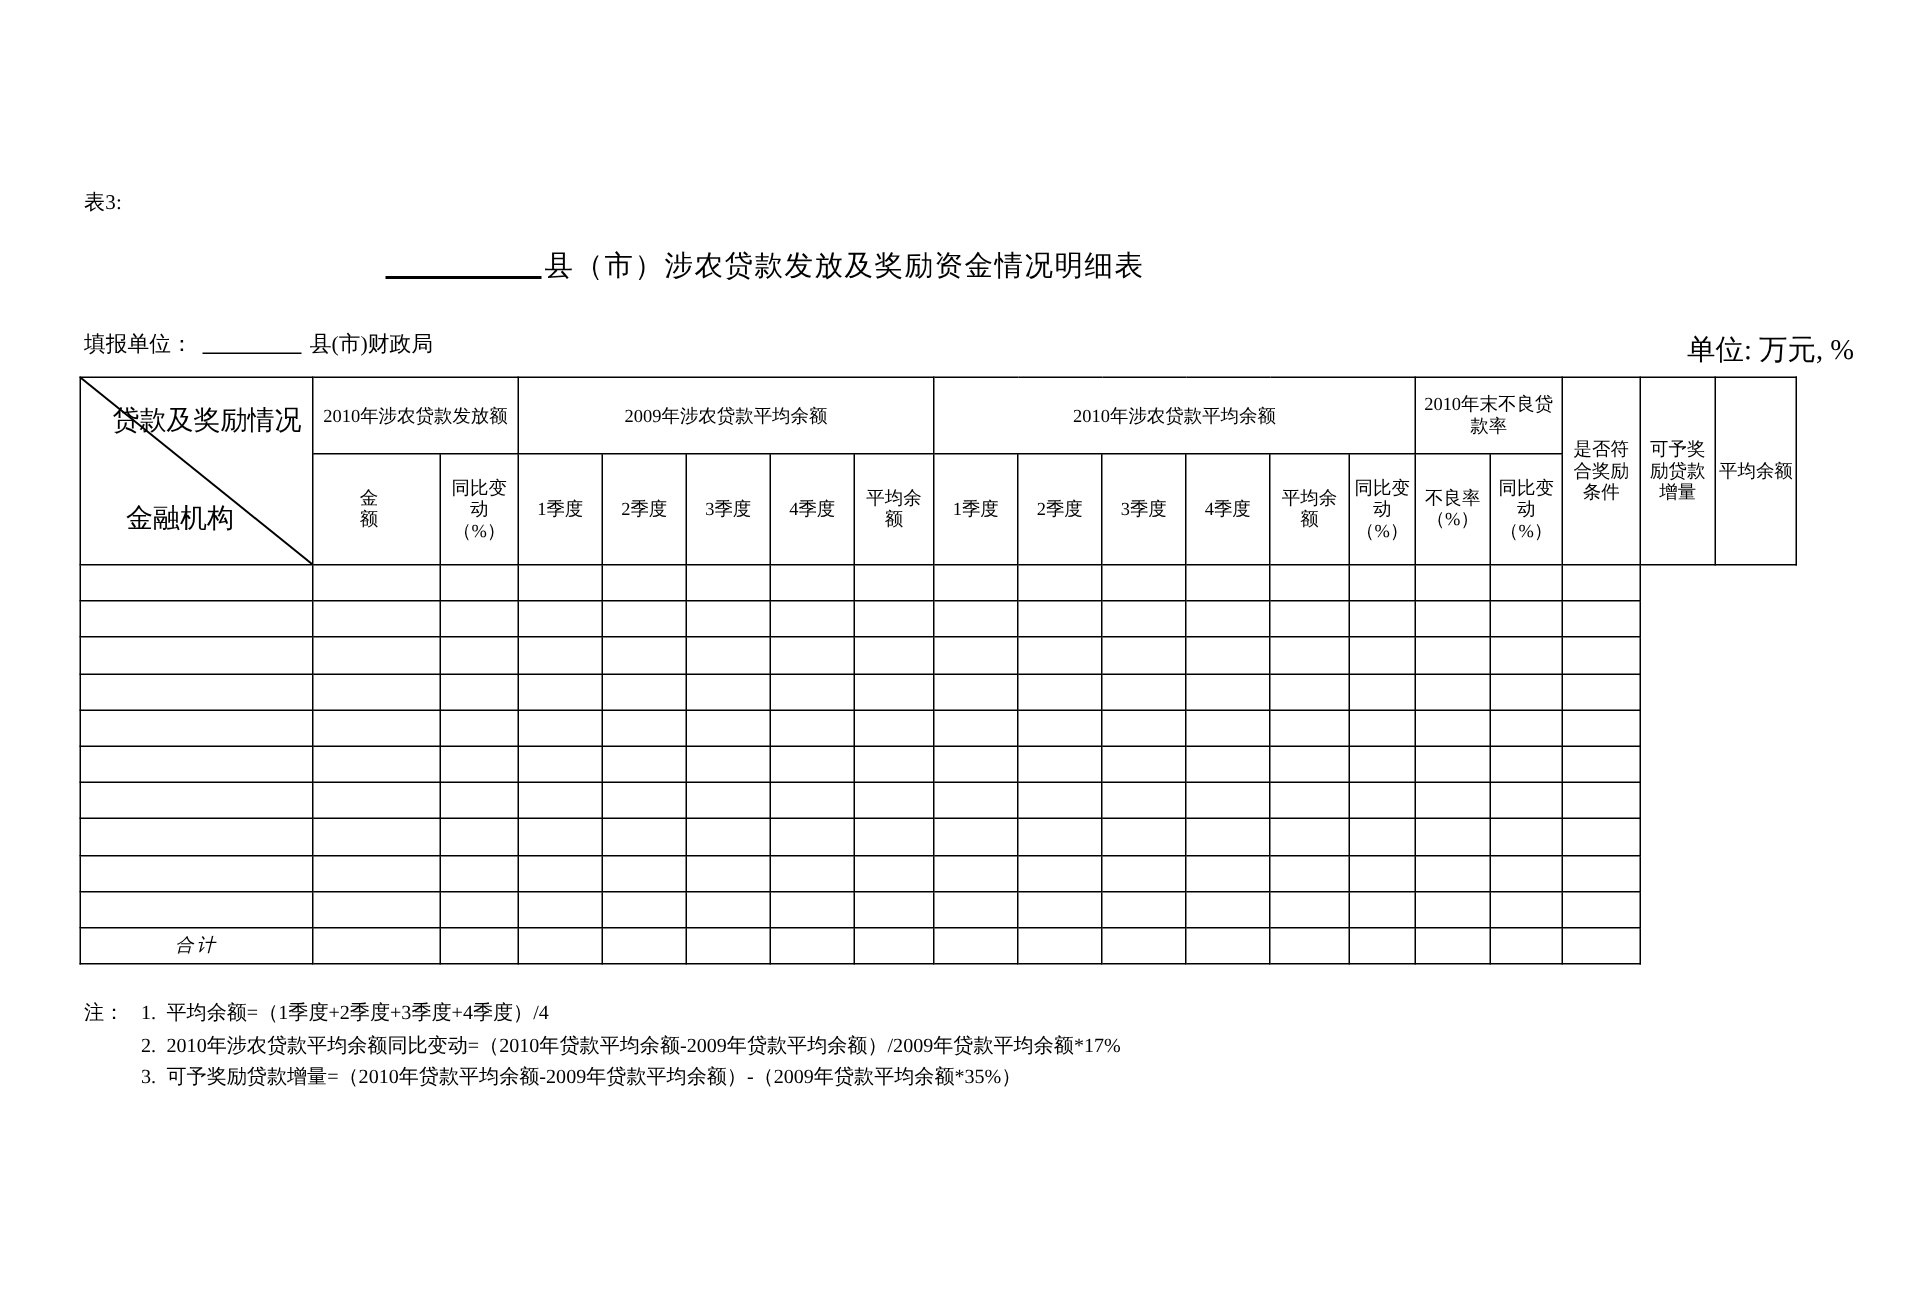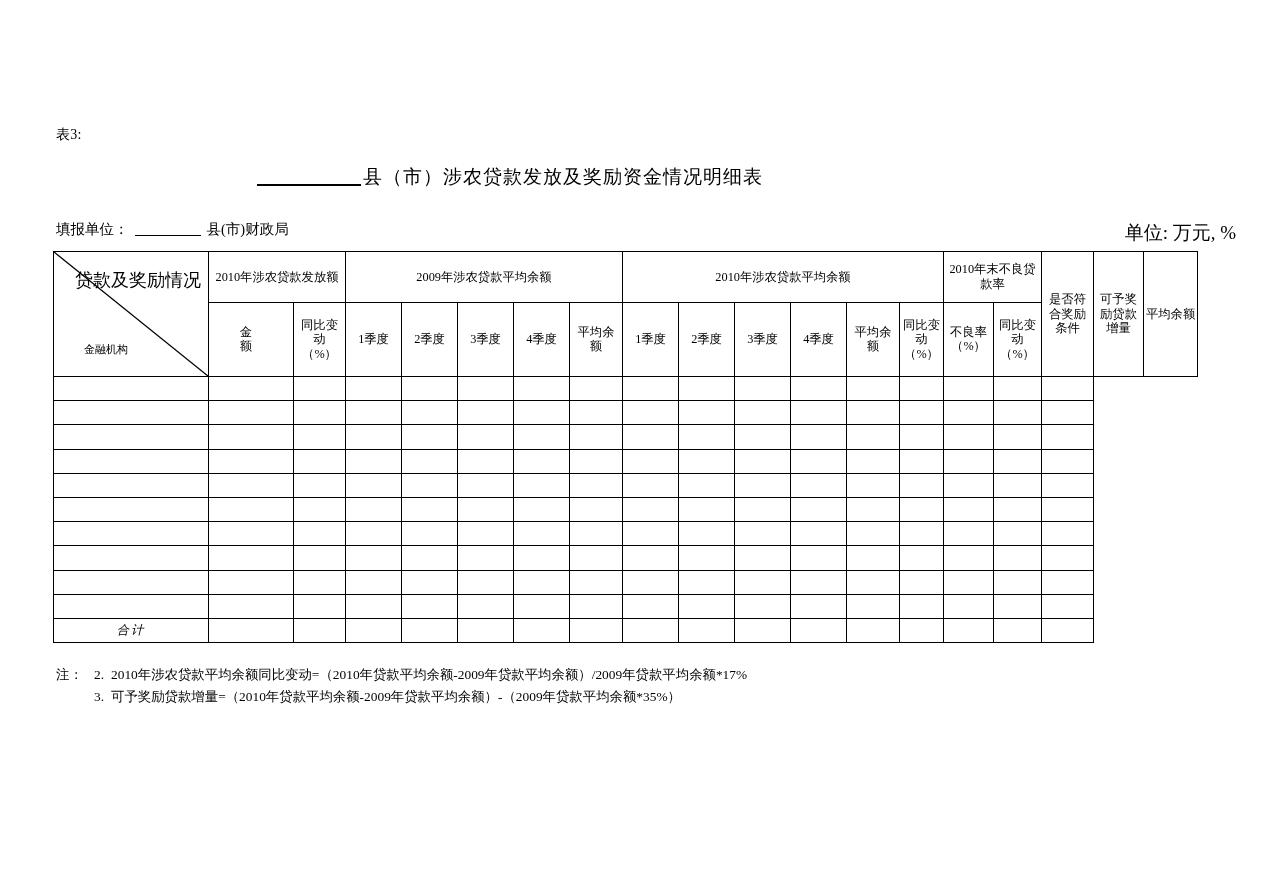--- a/index.html
+++ b/index.html
@@ -109,21 +109,21 @@
     position: absolute;
     right: 7px;
     top: 18px;
     font-size: 18px;
     white-space: nowrap;
   }
   td.corner .lbl-bl {
     position: absolute;
     left: 30px;
     bottom: 20px;
-    font-size: 11px;
+    font-size: 18px;
     white-space: nowrap;
   }
   tr.body-row td {
     height: 21.2px;
   }
   tr.total-row td {
     height: 21.2px;
     font-style: italic;
   }
   td.total-label {
@@ -445,18 +445,19 @@
             <td>&nbsp;</td>
             <td>&nbsp;</td>
           </tr>
         </tbody>
     </table>
   </div>
 
   <div class="notes">
     <span class="note-head">注：</span>
     <ol>
+        <li><span class="num">1.</span><span>平均余额=（1季度+2季度+3季度+4季度）/4</span></li>
         <li><span class="num">2.</span><span>2010年涉农贷款平均余额同比变动=（2010年贷款平均余额-2009年贷款平均余额）/2009年贷款平均余额*17%</span></li>
         <li><span class="num">3.</span><span>可予奖励贷款增量=（2010年贷款平均余额-2009年贷款平均余额）-（2009年贷款平均余额*35%）</span></li>
       </ol>
   </div>
 
 </div>
 
 </body></html>

